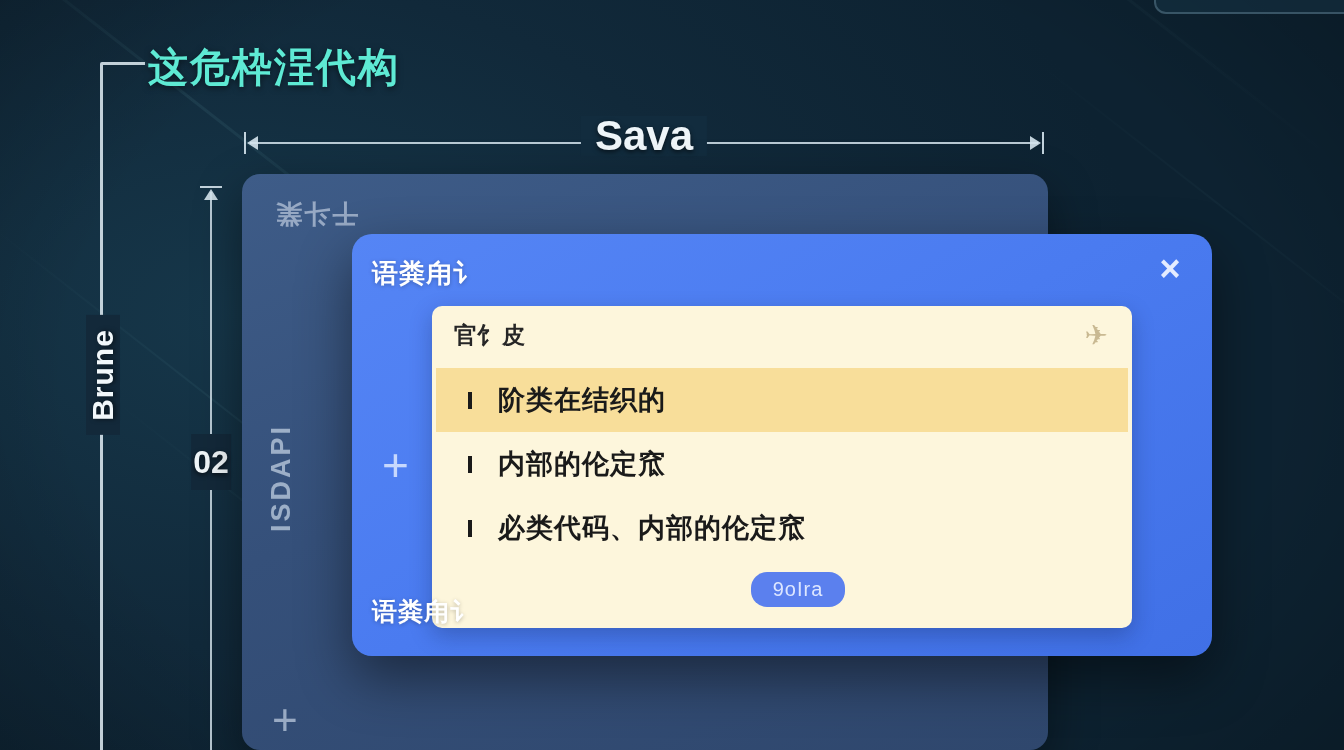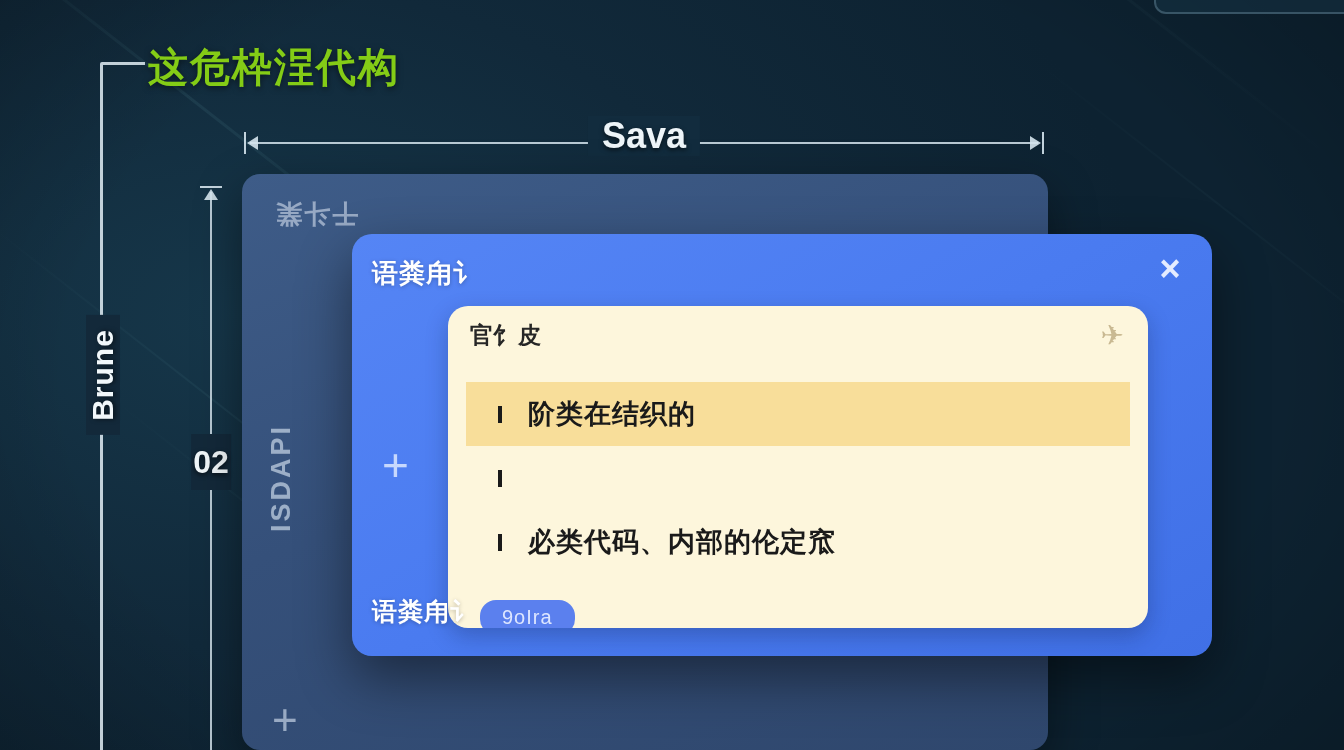--- a/index.html
+++ b/index.html
@@ -61,21 +61,21 @@
     border-left: 3px solid rgba(226,238,245,0.85);
     border-top: 3px solid rgba(226,238,245,0.85);
     border-radius: 2px 0 0 0;
   }
   .page-title {
     position: absolute;
     left: 148px;
     top: 40px;
     font-size: 40px;
     font-weight: bold;
-    color: #84cc16;
+    color: #5eead4;
     letter-spacing: 2px;
     text-shadow: 0 2px 6px rgba(0,0,0,0.55);
     white-space: nowrap;
   }
 
   
   .dim-h {
     position: absolute;
     left: 244px;
     top: 128px;
@@ -105,21 +105,21 @@
   }
   .dim-h .arrow.l { left: 3px; border-right: 11px solid rgba(214,229,238,0.9); }
   .dim-h .arrow.r { right: 3px; border-left: 11px solid rgba(214,229,238,0.9); }
   .dim-h .label {
     position: absolute;
     left: 50%;
     top: -12px;
     transform: translateX(-50%);
     padding: 0 14px;
     background: #122c3e;
-    font-size: 36px;
+    font-size: 42px;
     font-weight: bold;
     color: #eef5f9;
     text-shadow: 0 2px 5px rgba(0,0,0,0.6);
     line-height: 40px;
   }
 
   
   .dim-v {
     position: absolute;
     left: 196px;
@@ -272,28 +272,29 @@
     font-size: 25px;
     font-weight: bold;
     color: #ffffff;
     letter-spacing: 1px;
     text-shadow: 0 1px 4px rgba(0,0,0,0.25);
   }
 
   
   .cream-card {
     position: absolute;
-    left: 96px;
+    left: 80px;
     top: 72px;
     width: 700px;
     height: 322px;
     background: #fdf6dc;
-    border-radius: 20px;
+    border-radius: 10px;
     box-shadow: 0 8px 22px rgba(14,30,70,0.28);
     overflow: hidden;
+    text-align: center;
   }
   .card-head {
     position: relative;
     height: 58px;
     display: flex;
     align-items: center;
     padding: 0 22px;
   }
   .card-head-title {
     font-size: 23px;
@@ -303,21 +304,21 @@
   }
   .card-head-icon {
     position: absolute;
     right: 24px;
     top: 18px;
     font-size: 28px;
     color: #c9b992;
     line-height: 24px;
     cursor: pointer;
   }
-  .card-list { list-style: none; margin: 18px; padding: 0; }
+  .card-list { list-style: none; margin: 4px; padding: 0; }
   .card-item {
     display: flex;
     align-items: center;
     height: 64px;
     padding: 0 0 0 32px;
     font-size: 27px;
     font-weight: bold;
     color: #1a1a1a;
     letter-spacing: 1px;
     cursor: pointer;
@@ -397,20 +398,21 @@
         <span class="card-head-title">官饣皮</span>
         <span class="card-head-icon">✈</span>
       </div>
       <ul class="card-list">
         <li class="card-item selected">
           <span class="bullet"></span>
           <span>阶类在结织的</span>
         </li>
         <li class="card-item">
           <span class="bullet"></span>
+          <span>内部的伦定窊</span>
         </li>
         <li class="card-item">
           <span class="bullet"></span>
           <span>必类代码、内部的伦定窊</span>
         </li>
       </ul>
       <div class="card-badge-wrap">
         <span class="card-badge">9oIra</span>
       </div>
     </div>

